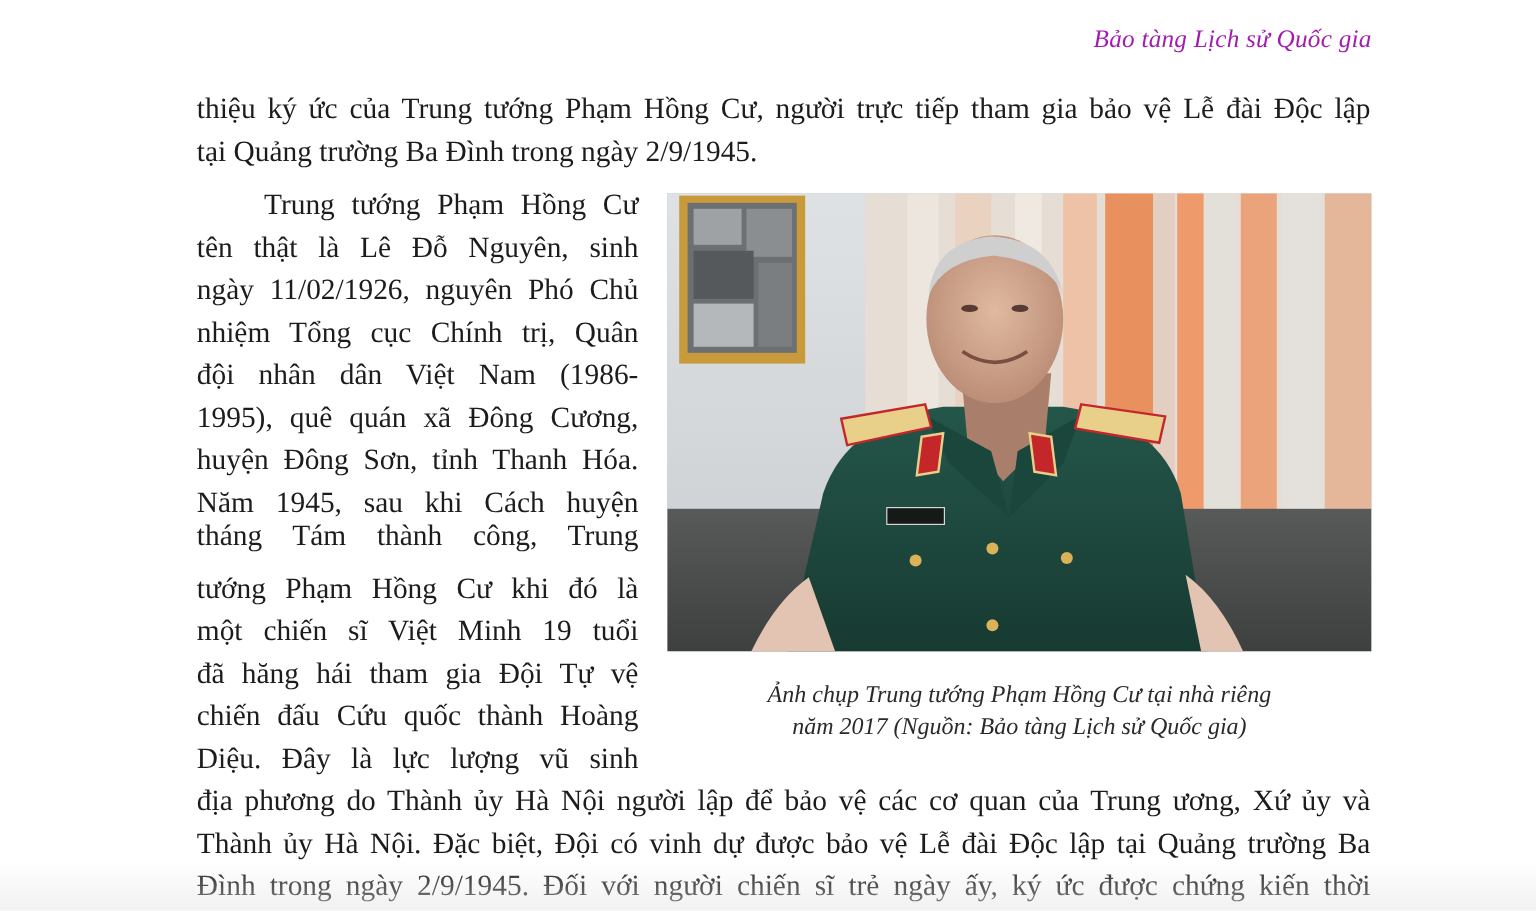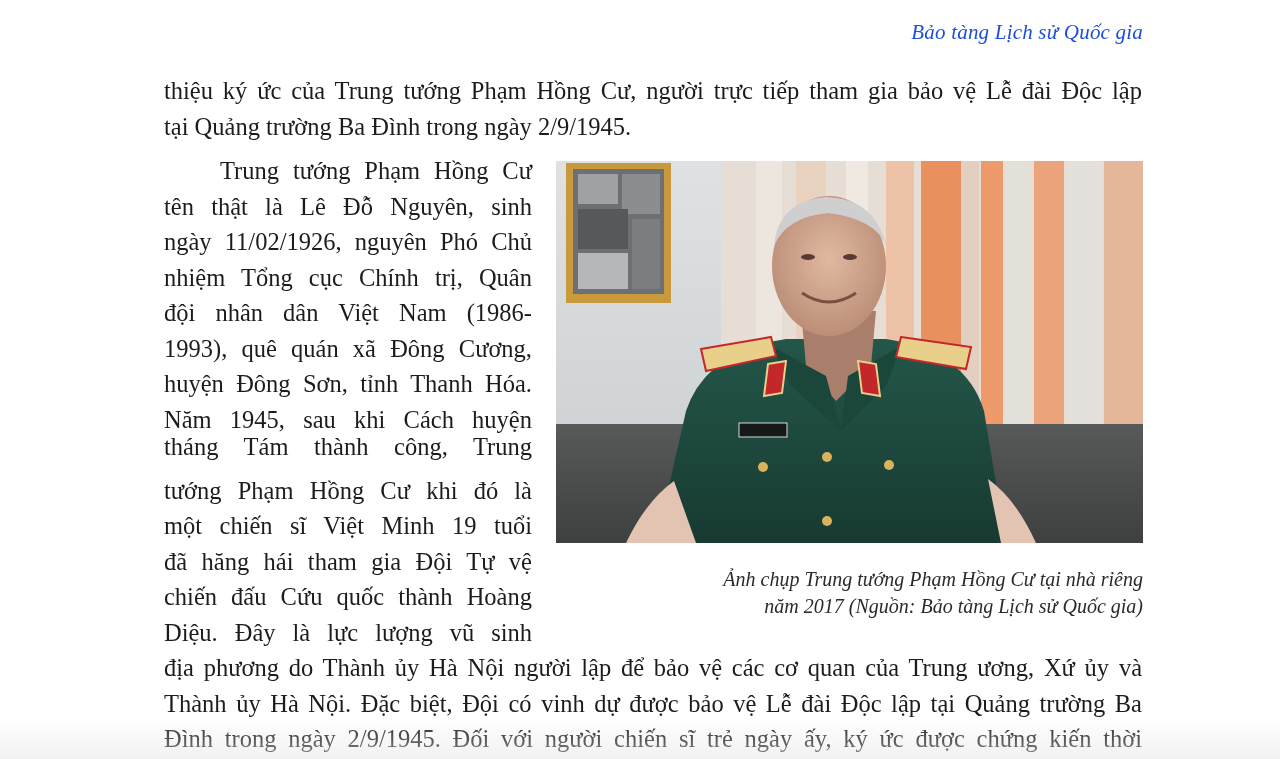--- a/index.html
+++ b/index.html
@@ -3,35 +3,35 @@
 <meta charset="utf-8">
 <style>
   html, body { margin:0; padding:0; }
   body {
     width:1280px; height:759px; overflow:hidden; position:relative;
     background:#ffffff; color:#1e1e1e;
     font-family:"Liberation Serif","DejaVu Serif",serif;
   }
   .running-header {
     position:absolute; top:20px; right:137px;
-    font-style:italic; font-size:21px; color:#1d4ed8; letter-spacing:0.2px;
+    font-style:italic; font-size:21px; color:#a21caf; letter-spacing:0.2px;
   }
   .body-text { font-size:24.5px; line-height:35.5px; color:#1c1c1c; }
   .line { position:absolute; white-space:nowrap; }
   .full { left:164px; width:978px; text-align:justify; text-align-last:justify; }
   .full.last { text-align-last:left; }
   .narrow { left:164px; width:368px; text-align:justify; text-align-last:justify; }
   .narrow.indent { text-indent:56px; }
 
   .photo {
     position:absolute; left:556px; top:161px; width:587px; height:382px; overflow:hidden;
     background:#cfd3d6;
   }
   .caption {
-    position:absolute; left:556px; width:587px; text-align:right;
+    position:absolute; left:556px; width:587px; text-align:center;
     font-style:italic; font-size:20px; line-height:26px; color:#2a2a2a;
   }
   .bottom-fade {
     position:absolute; left:0; right:0; bottom:0; height:42px;
     background:linear-gradient(to bottom, rgba(255,255,255,0) 0%, rgba(230,230,230,0.55) 100%);
     pointer-events:none;
   }
 </style>
 </head>
 <body>
@@ -42,21 +42,21 @@
 
   <div class="body-text">
     <div class="line full" style="top:73px">thiệu ký ức của Trung tướng Phạm Hồng Cư, người trực tiếp tham gia bảo vệ Lễ đài Độc lập</div>
     <div class="line full last" style="top:109px">tại Quảng trường Ba Đình trong ngày 2/9/1945.</div>
 
     <div class="line narrow indent" style="top:153px">Trung tướng Phạm Hồng Cư</div>
     <div class="line narrow" style="top:188.5px">tên thật là Lê Đỗ Nguyên, sinh</div>
     <div class="line narrow" style="top:224px">ngày 11/02/1926, nguyên Phó Chủ</div>
     <div class="line narrow" style="top:259.5px">nhiệm Tổng cục Chính trị, Quân</div>
     <div class="line narrow" style="top:295px">đội nhân dân Việt Nam (1986-</div>
-    <div class="line narrow" style="top:330.5px">1993), quê quán xã Đông Cương,</div>
+    <div class="line narrow" style="top:330.5px">1995), quê quán xã Đông Cương,</div>
     <div class="line narrow" style="top:366px">huyện Đông Sơn, tỉnh Thanh Hóa.</div>
     <div class="line narrow" style="top:401.5px">Năm 1945, sau khi Cách huyện</div>
     <div class="line narrow" style="top:429px">tháng Tám thành công, Trung</div>
     <div class="line narrow" style="top:472.5px">tướng Phạm Hồng Cư khi đó là</div>
     <div class="line narrow" style="top:508px">một chiến sĩ Việt Minh 19 tuổi</div>
     <div class="line narrow" style="top:543.5px">đã hăng hái tham gia Đội Tự vệ</div>
     <div class="line narrow" style="top:579px">chiến đấu Cứu quốc thành Hoàng</div>
     <div class="line narrow" style="top:614.5px">Diệu. Đây là lực lượng vũ sinh</div>
 
     <div class="line full" style="top:650px">địa phương do Thành ủy Hà Nội người lập để bảo vệ các cơ quan của Trung ương, Xứ ủy và</div>

